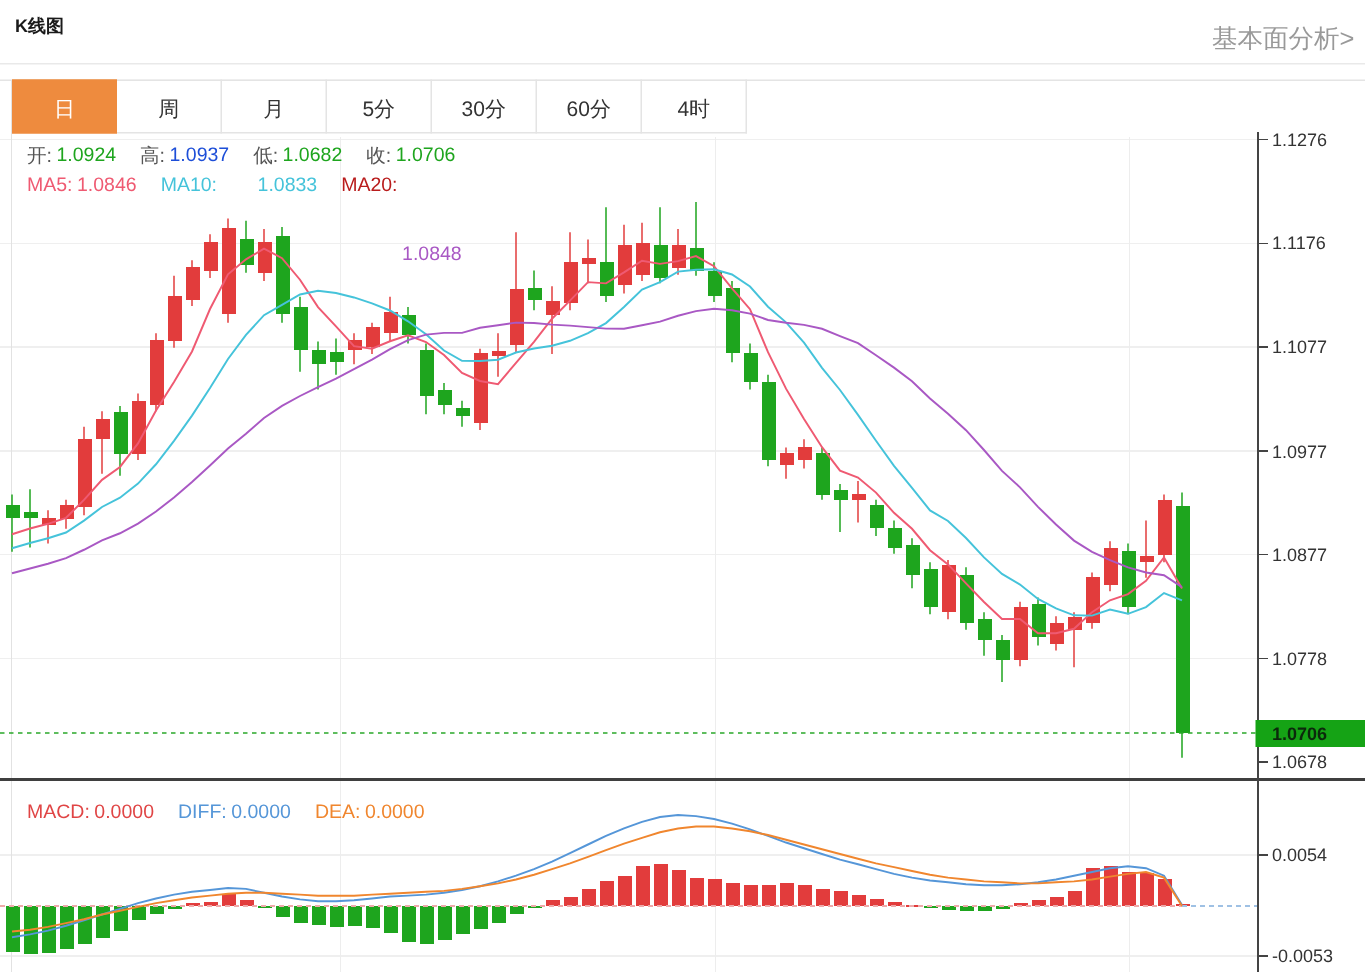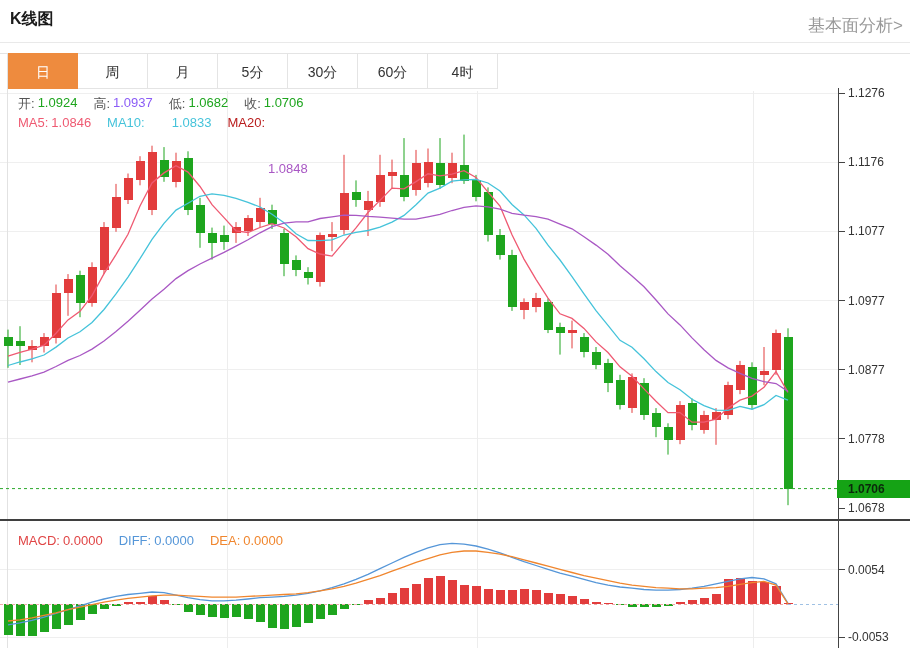--- a/index.html
+++ b/index.html
@@ -1,21 +1,21 @@
 <!DOCTYPE html>
 <html><head>
 <meta charset="utf-8">
 <style>
   html,body{margin:0;padding:0;}
   body{
     width:910px;height:649px;position:relative;overflow:hidden;
     background:#fff;font-family:"Liberation Sans",sans-serif;
     -webkit-font-smoothing:antialiased;
   }
-  .page-title{position:absolute;left:10px;top:9px;font-size:16px;font-weight:bold;color:#1a1a1a;}
+  .page-title{position:absolute;left:10px;top:9px;font-size:12px;font-weight:bold;color:#1a1a1a;}
   .analysis-link{position:absolute;right:7px;top:14px;font-size:17px;color:#999;cursor:pointer;}
   .title-divider{position:absolute;left:0;top:42px;width:910px;height:1px;background:#e9e9e9;}
   .tab-topline{position:absolute;left:0;top:53px;width:910px;height:1px;background:#e4e4e4;}
   .tabbar{position:absolute;left:8px;top:53px;display:flex;z-index:3;}
   .tab{
     width:70px;height:36px;line-height:36px;text-align:center;font-size:14px;color:#333;
     background:#fff;border:1px solid #e4e4e4;border-left:none;box-sizing:border-box;cursor:pointer;
   }
   .tab:first-child{border-left:1px solid #e4e4e4;}
   .tab.selected{color:#fff;}
@@ -282,21 +282,21 @@
     </svg>
 </div>
 
 <div class="legend-row" style="left:18px;top:95px;">
   <span class="legend-pair">
     <span class="lg-label">开:</span>
     <span class="lg-val val-green" style="color: rgb(30, 165, 30);">1.0924</span>
   </span>
   <span class="legend-pair">
     <span class="lg-label">高:</span>
-    <span class="lg-val val-green" style="color: #8b5cf6;">1.0937</span>
+    <span class="lg-val val-green" style="color: #1d4ed8;">1.0937</span>
   </span>
   <span class="legend-pair">
     <span class="lg-label">低:</span>
     <span class="lg-val val-green" style="color: rgb(30, 165, 30);">1.0682</span>
   </span>
   <span class="legend-pair">
     <span class="lg-label">收:</span>
     <span class="lg-val val-green" style="color: rgb(30, 165, 30);">1.0706</span>
   </span>
 </div>

